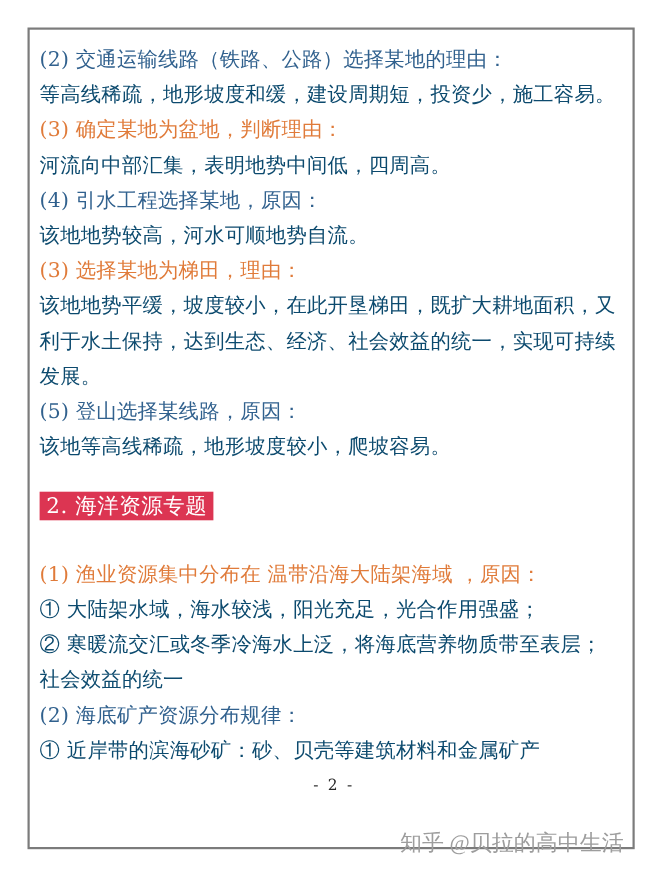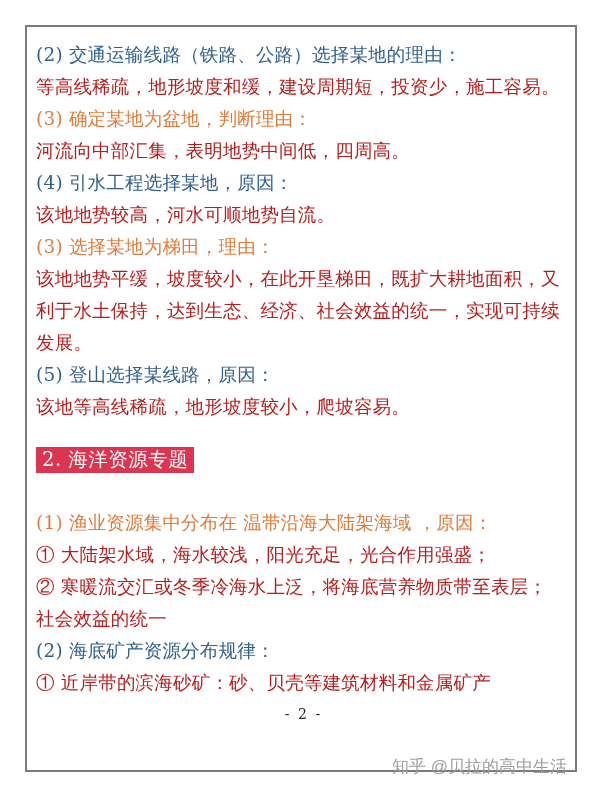--- a/index.html
+++ b/index.html
@@ -28,21 +28,21 @@
     border: 2px solid var(--border-gray, #7b7b7b);
     background: #ffffff;
   }
   .content {
     padding: 12px 4px 0 9px;
   }
   .line {
     margin: 0;
     font-size: 18.5px;
     line-height: 32px;
-    color: #b91c1c;
+    color: #0c4a6e;
     text-align: justify;
     letter-spacing: 0.2px;
     white-space: normal;
   }
   .line.heading-blue   { color: var(--heading-blue, #31618e); }
   .line.heading-orange { color: var(--heading-orange, #e07b3a); }
   .title-row {
     text-align: left;
     margin: 24px 0 34px 0;
     line-height: 0;
@@ -61,25 +61,25 @@
     text-align: center;
     font-size: 14px;
     line-height: 16px;
     color: #262626;
     letter-spacing: 2px;
   }
   .watermark {
     position: absolute;
     top: 757px;
     right: 33px;
-    font-size: 17px;
+    font-size: 20px;
     line-height: 20px;
     color: var(--watermark-gray, #9d9d9d);
     white-space: nowrap;
-    font-family: Liberation Sans, sans-serif;
+    font-family: Liberation Serif, serif;
   }
 </style>
 </head>
 <body>
 
 <div class="page">
   <div class="frame">
     <div class="content">
 
       <div>

